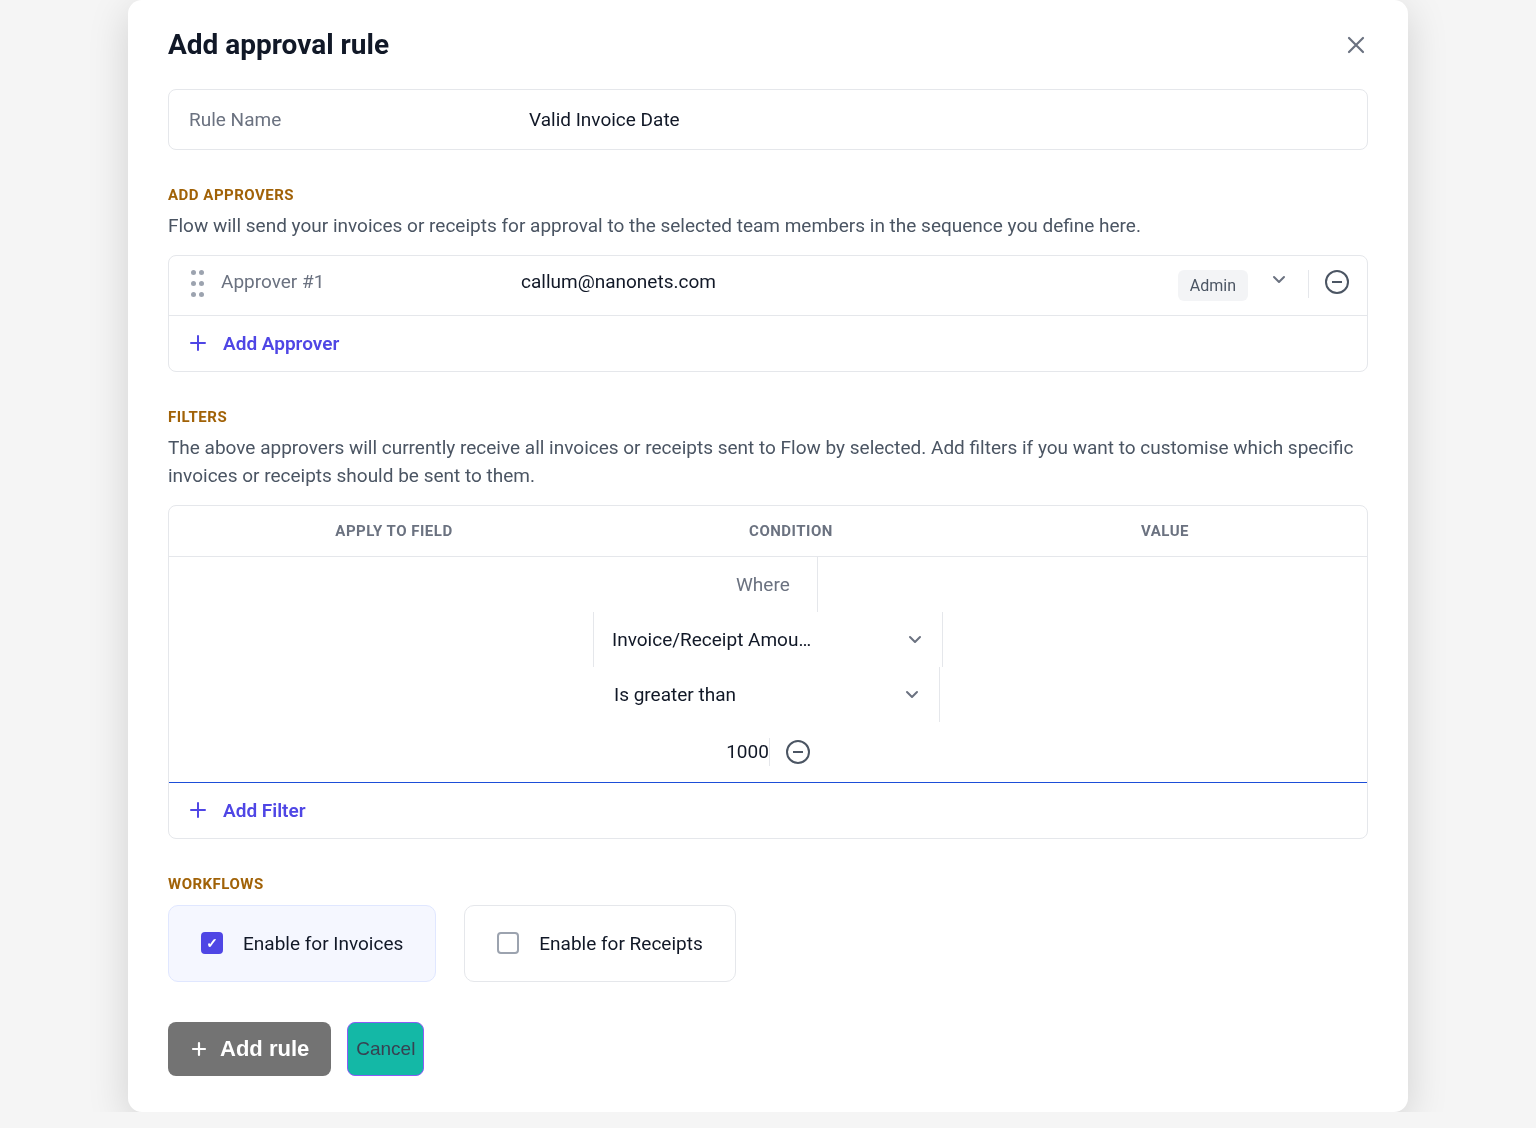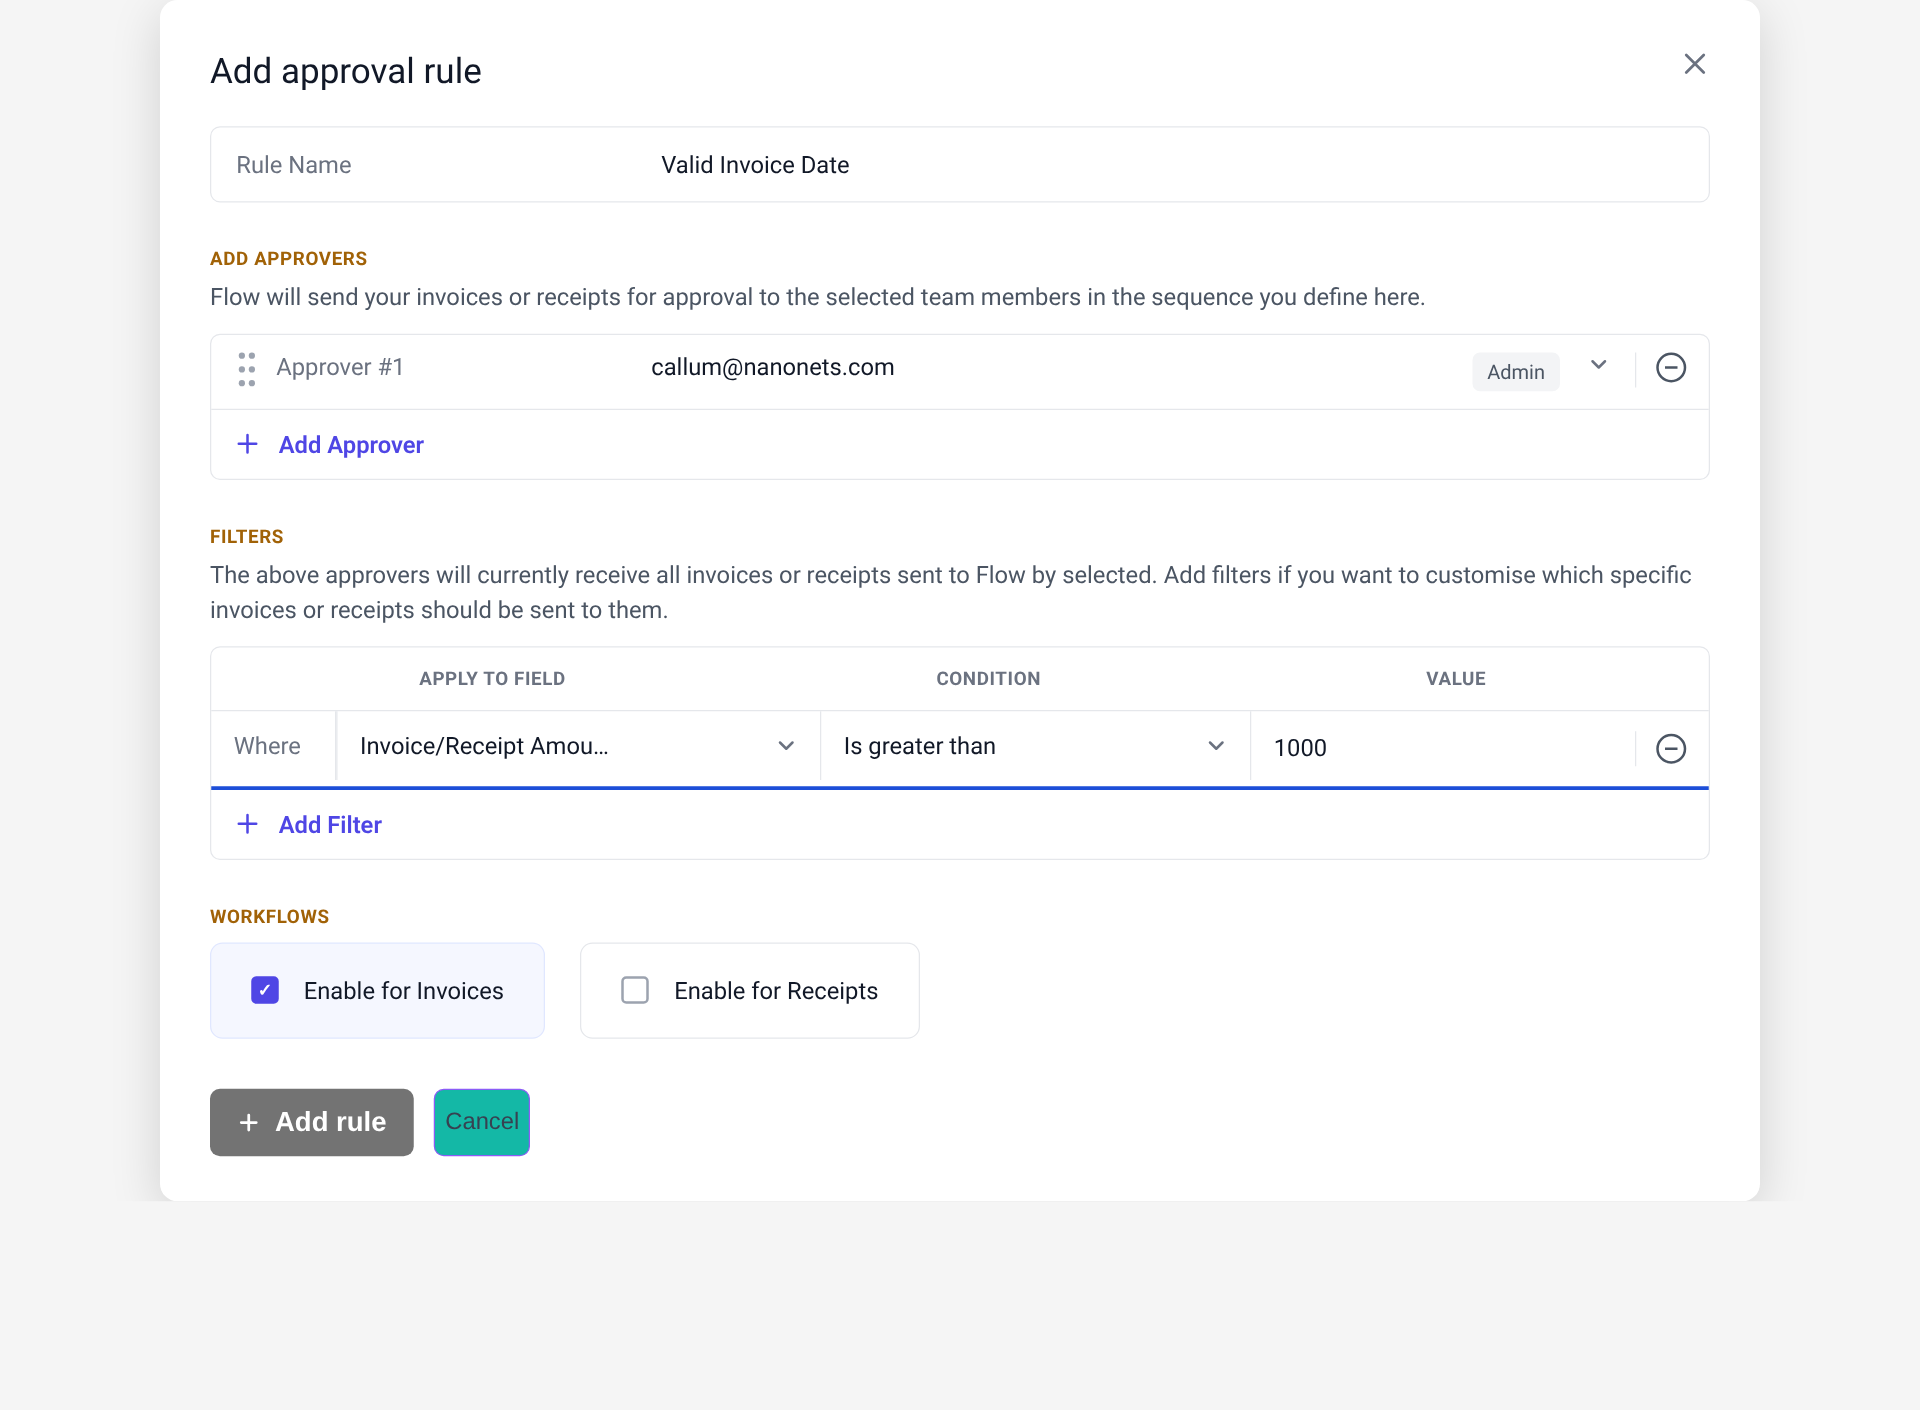--- a/index.html
+++ b/index.html
@@ -20,23 +20,22 @@
     position: relative;
   }
   .modal-header {
     display: flex;
     justify-content: space-between;
     align-items: center;
     margin-bottom: 28px;
   }
   .modal-title {
     font-size: 28px;
-    font-weight: 400;
+    font-weight: 700;
     color: #111827;
-    margin-top: 12px;
   }
   .close-btn {
     width: 24px;
     height: 24px;
     cursor: pointer;
     color: #6b7280;
     display: flex;
     align-items: center;
     justify-content: center;
   }
@@ -178,37 +177,38 @@
     font-weight: 700;
     color: #6b7280;
     letter-spacing: 0.5px;
     text-align: center;
   }
   .fh-apply { width: 450px; }
   .fh-cond { width: 344px; }
   .fh-value { flex: 1; }
   .filter-row {
     display: flex;
-    border-bottom: 3px solid #1d4ed8;
-    align-items: flex-start;
+    border-bottom: 1px solid #1d4ed8;
+    align-items: center;
+    flex-direction: column;
   }
   .filter-cell {
     padding: 16px 18px;
     display: flex;
     align-items: center;
     font-size: 19px;
     color: #111827;
   }
   .where-cell {
     width: 100px;
     color: #6b7280;
     border-right: 1px solid #e5e7eb;
   }
   .field-cell {
-    width: 388px;
+    width: 350px;
     border: 1px solid #e5e7eb;
     border-top: none;
     border-bottom: none;
     justify-content: space-between;
     cursor: pointer;
   }
   .field-cell span.txt { white-space: nowrap; overflow: hidden; text-overflow: ellipsis; max-width: 270px; }
   .cond-cell {
     width: 344px;
     border-right: 1px solid #e5e7eb;

